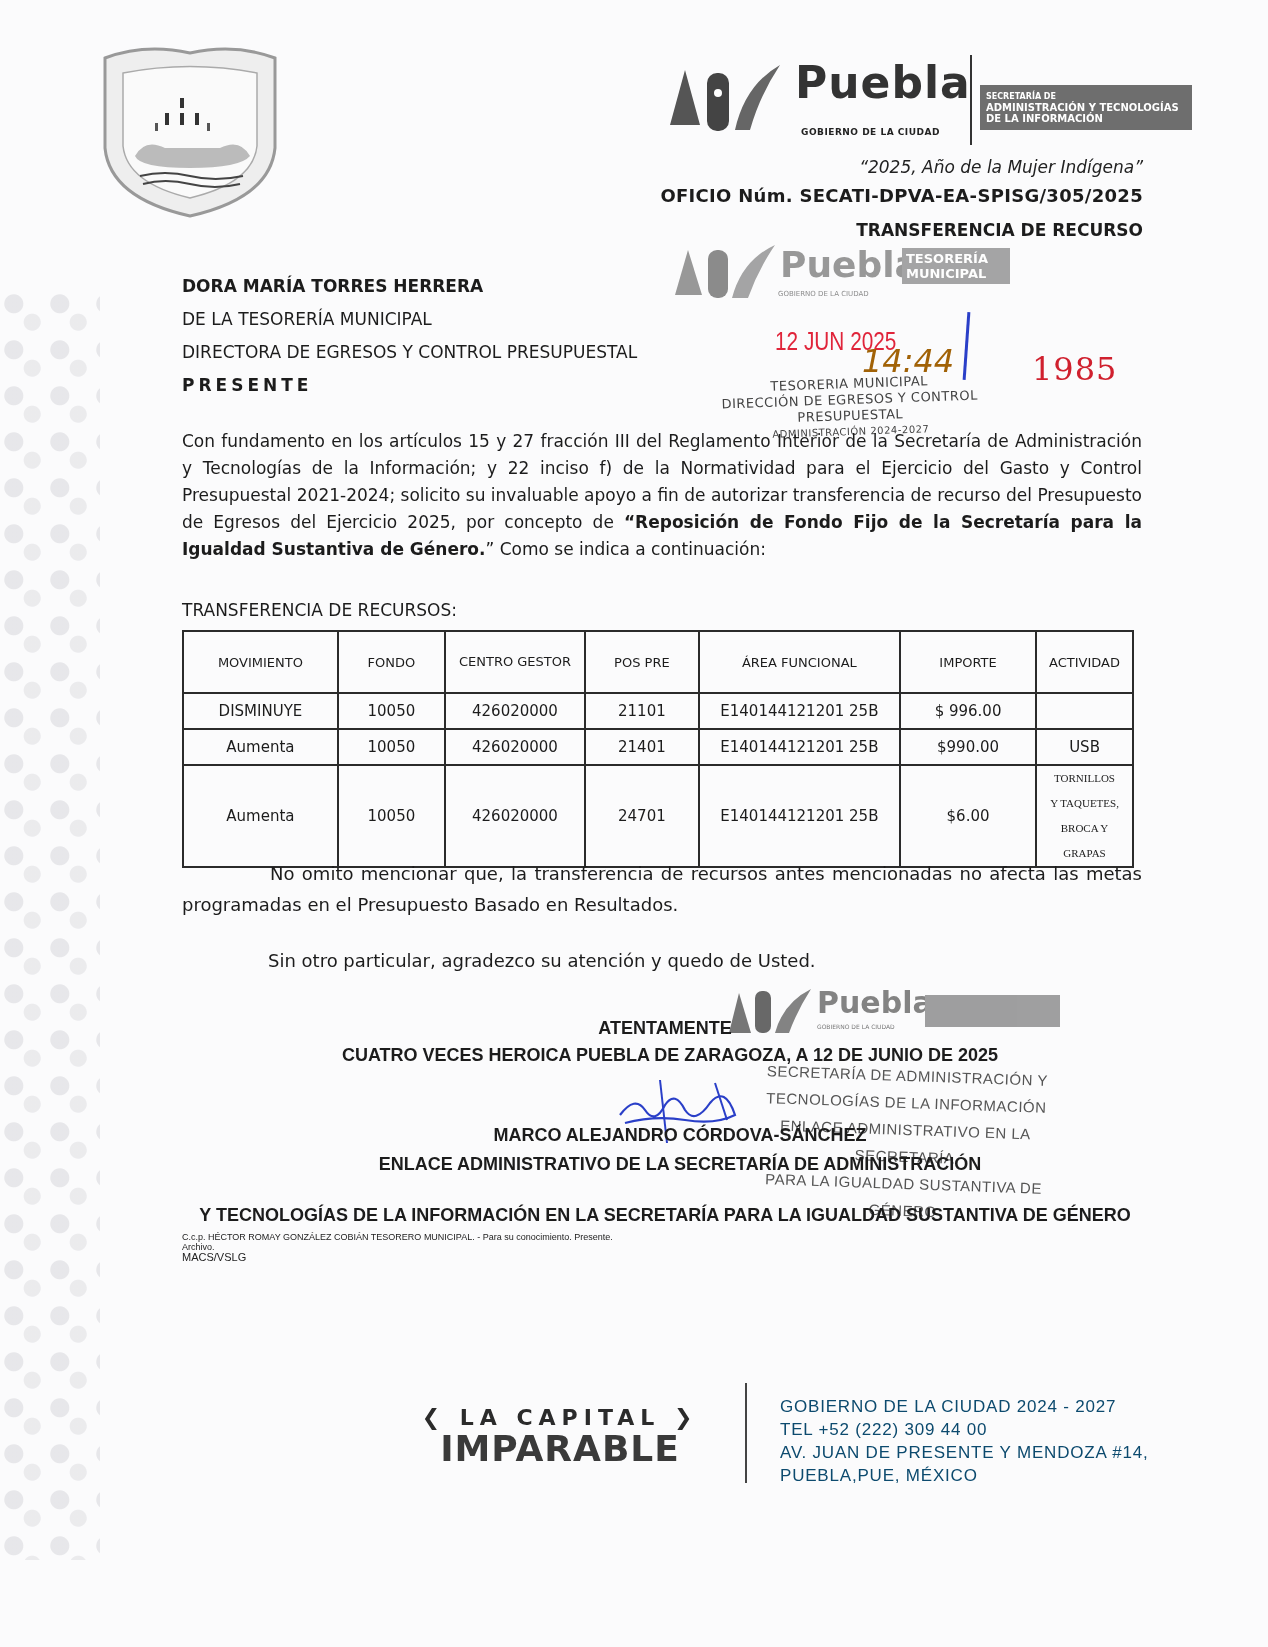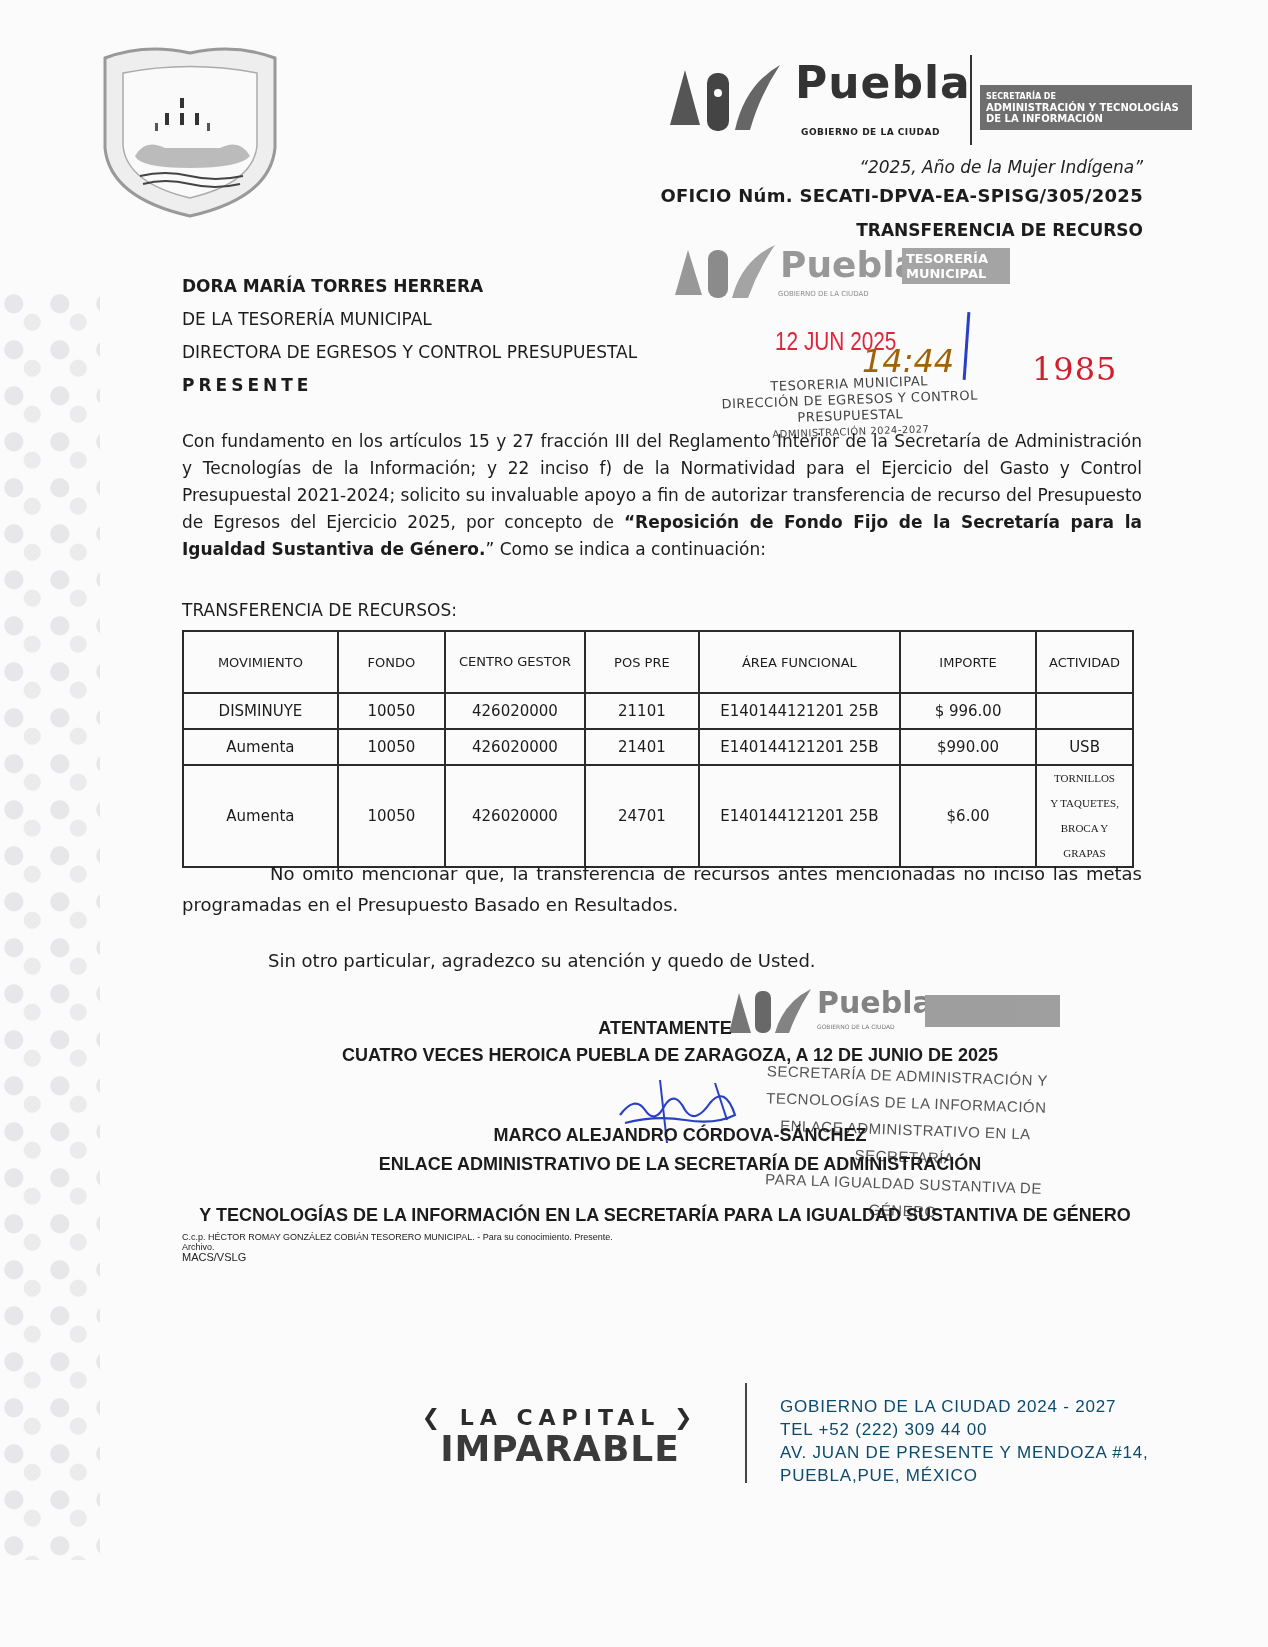--- a/index.html
+++ b/index.html
@@ -174,21 +174,21 @@
       <td>10050</td>
       <td>426020000</td>
       <td>24701</td>
       <td>E140144121201 25B</td>
       <td>$6.00</td>
       <td class="small">TORNILLOS Y TAQUETES, BROCA Y GRAPAS</td>
     </tr>
   </tbody>
 </table>
 
-<div class="abs body-par p2" style="font-size:18px;line-height:31px;">No omito mencionar que, la transferencia de recursos antes mencionadas no inciso las metas programadas en el Presupuesto Basado en Resultados.</div>
+<div class="abs body-par p2" style="font-size:18px;line-height:31px;">No omito mencionar que, la transferencia de recursos antes mencionadas no afecta las metas programadas en el Presupuesto Basado en Resultados.</div>
 <div class="abs p3">Sin otro particular, agradezco su atención y quedo de Usted.</div>
 
 <div class="abs stamp2-logo">
   <div style="position:absolute;left:0;top:0;width:90px;height:50px;">
     <svg width="90" height="50" viewBox="0 0 90 50">
         <path d="M4 48 L14 8 L26 48 Z" fill="#555"></path>
         <rect x="30" y="6" width="16" height="42" rx="7" fill="#444"></rect>
         <path d="M50 48 Q58 18 86 4 Q72 26 64 48 Z" fill="#666"></path>
       </svg>
   </div>

